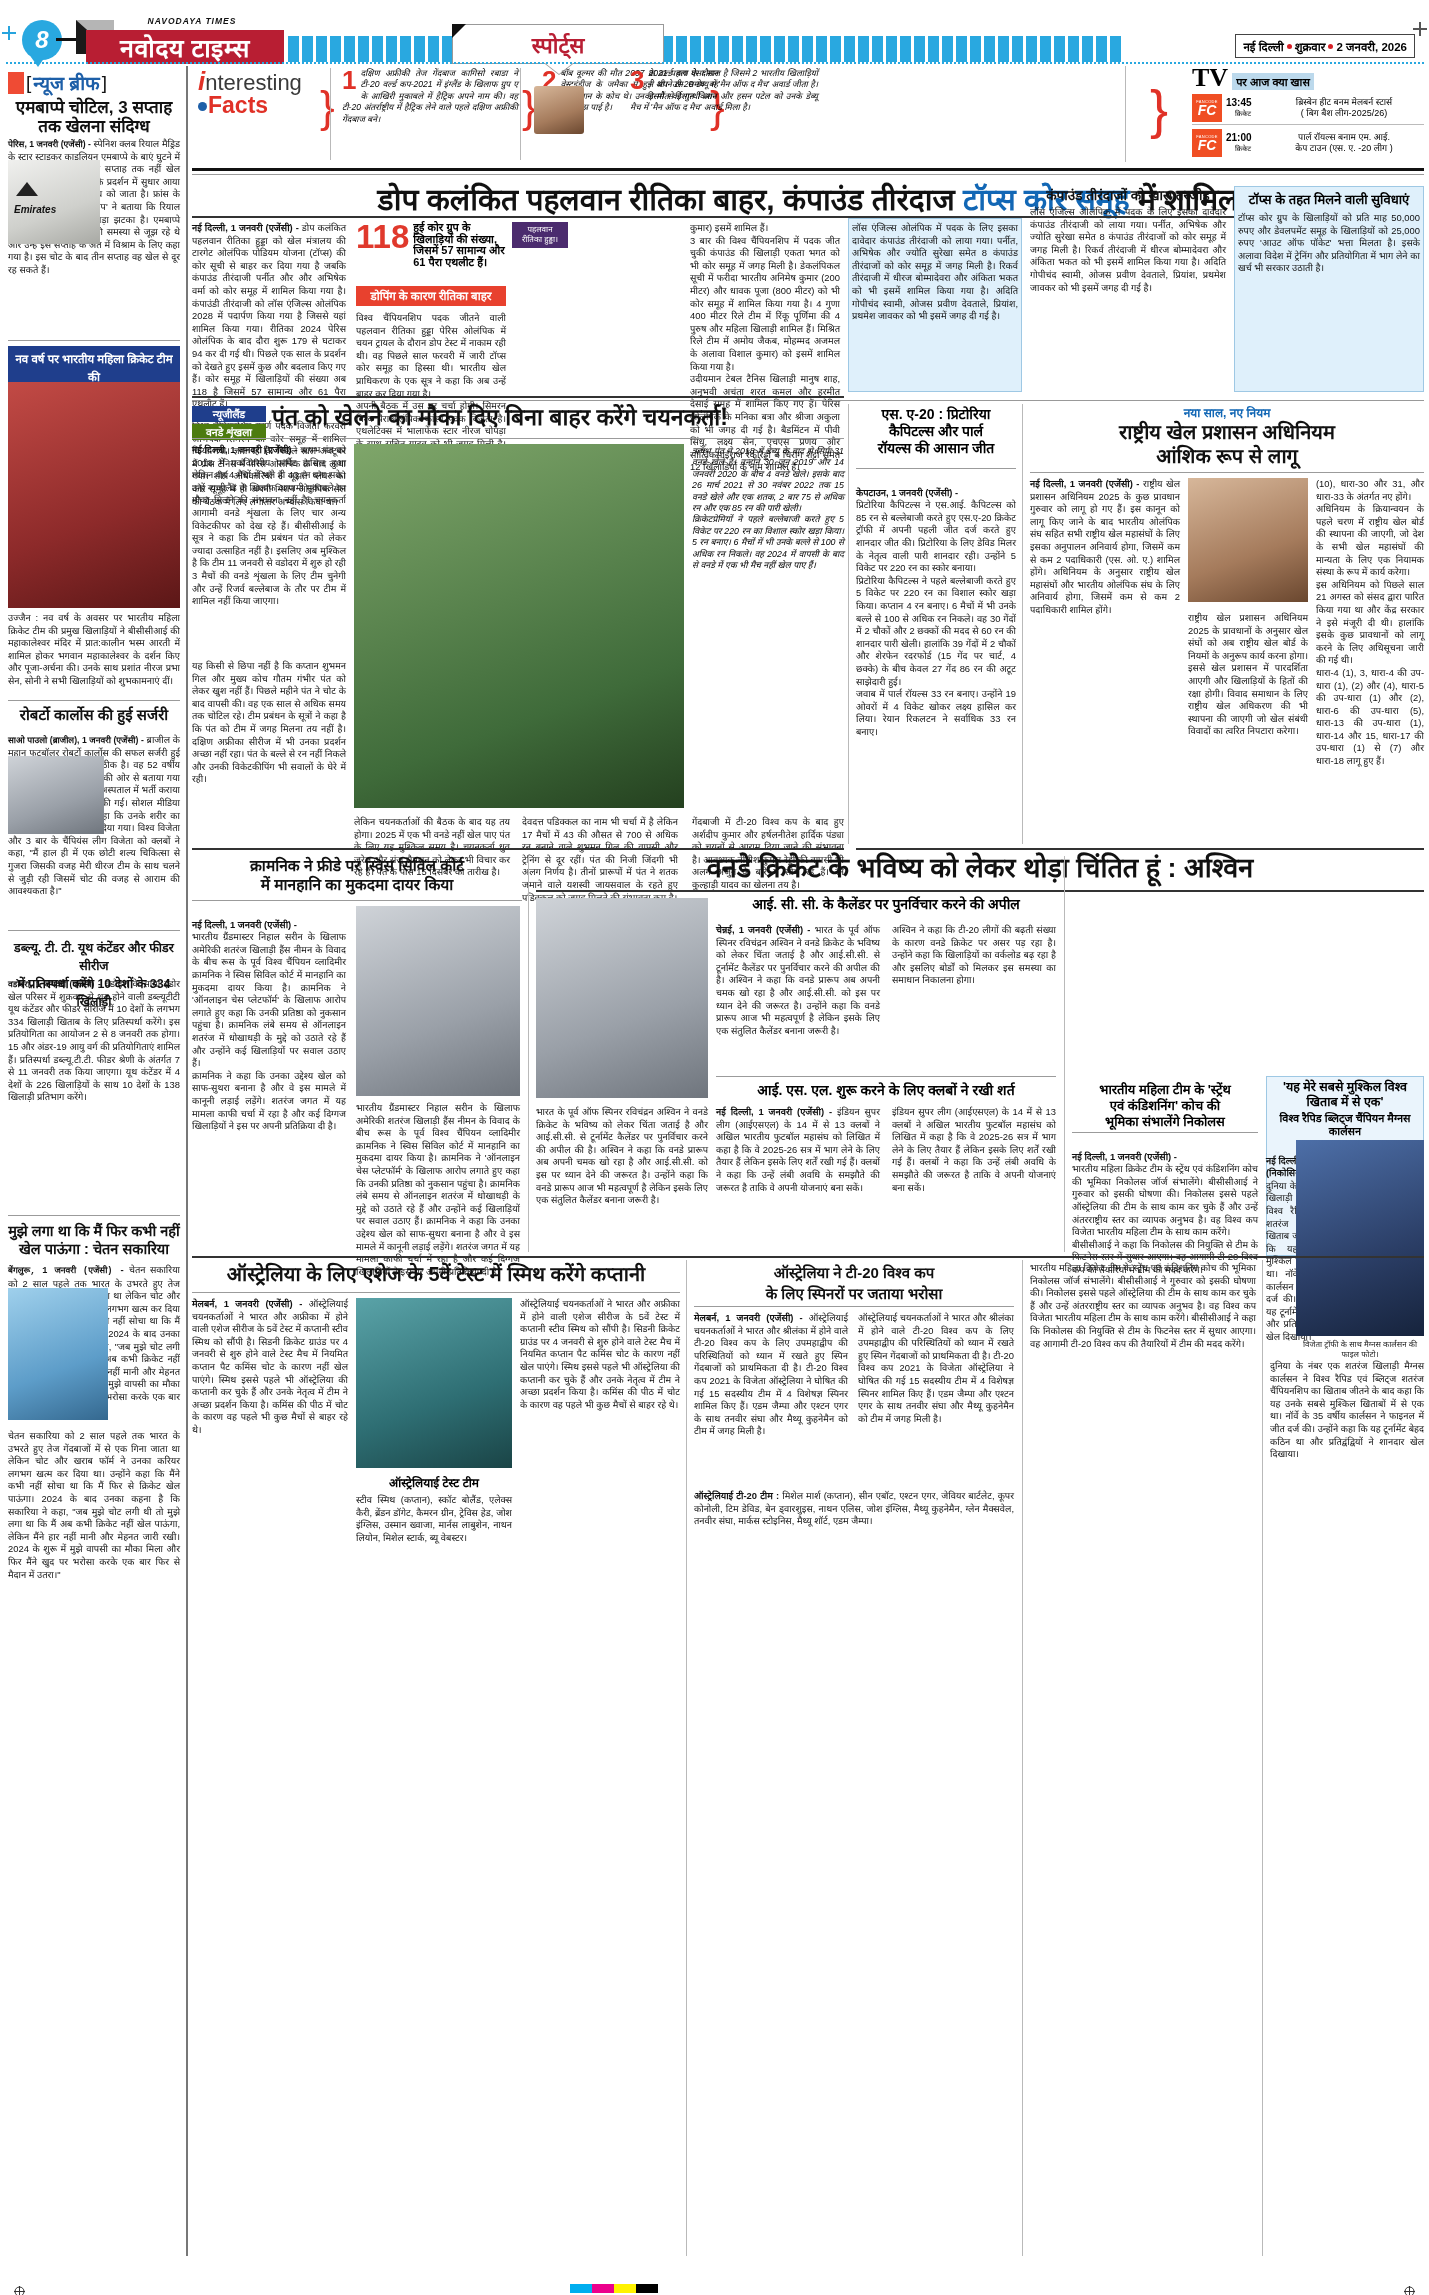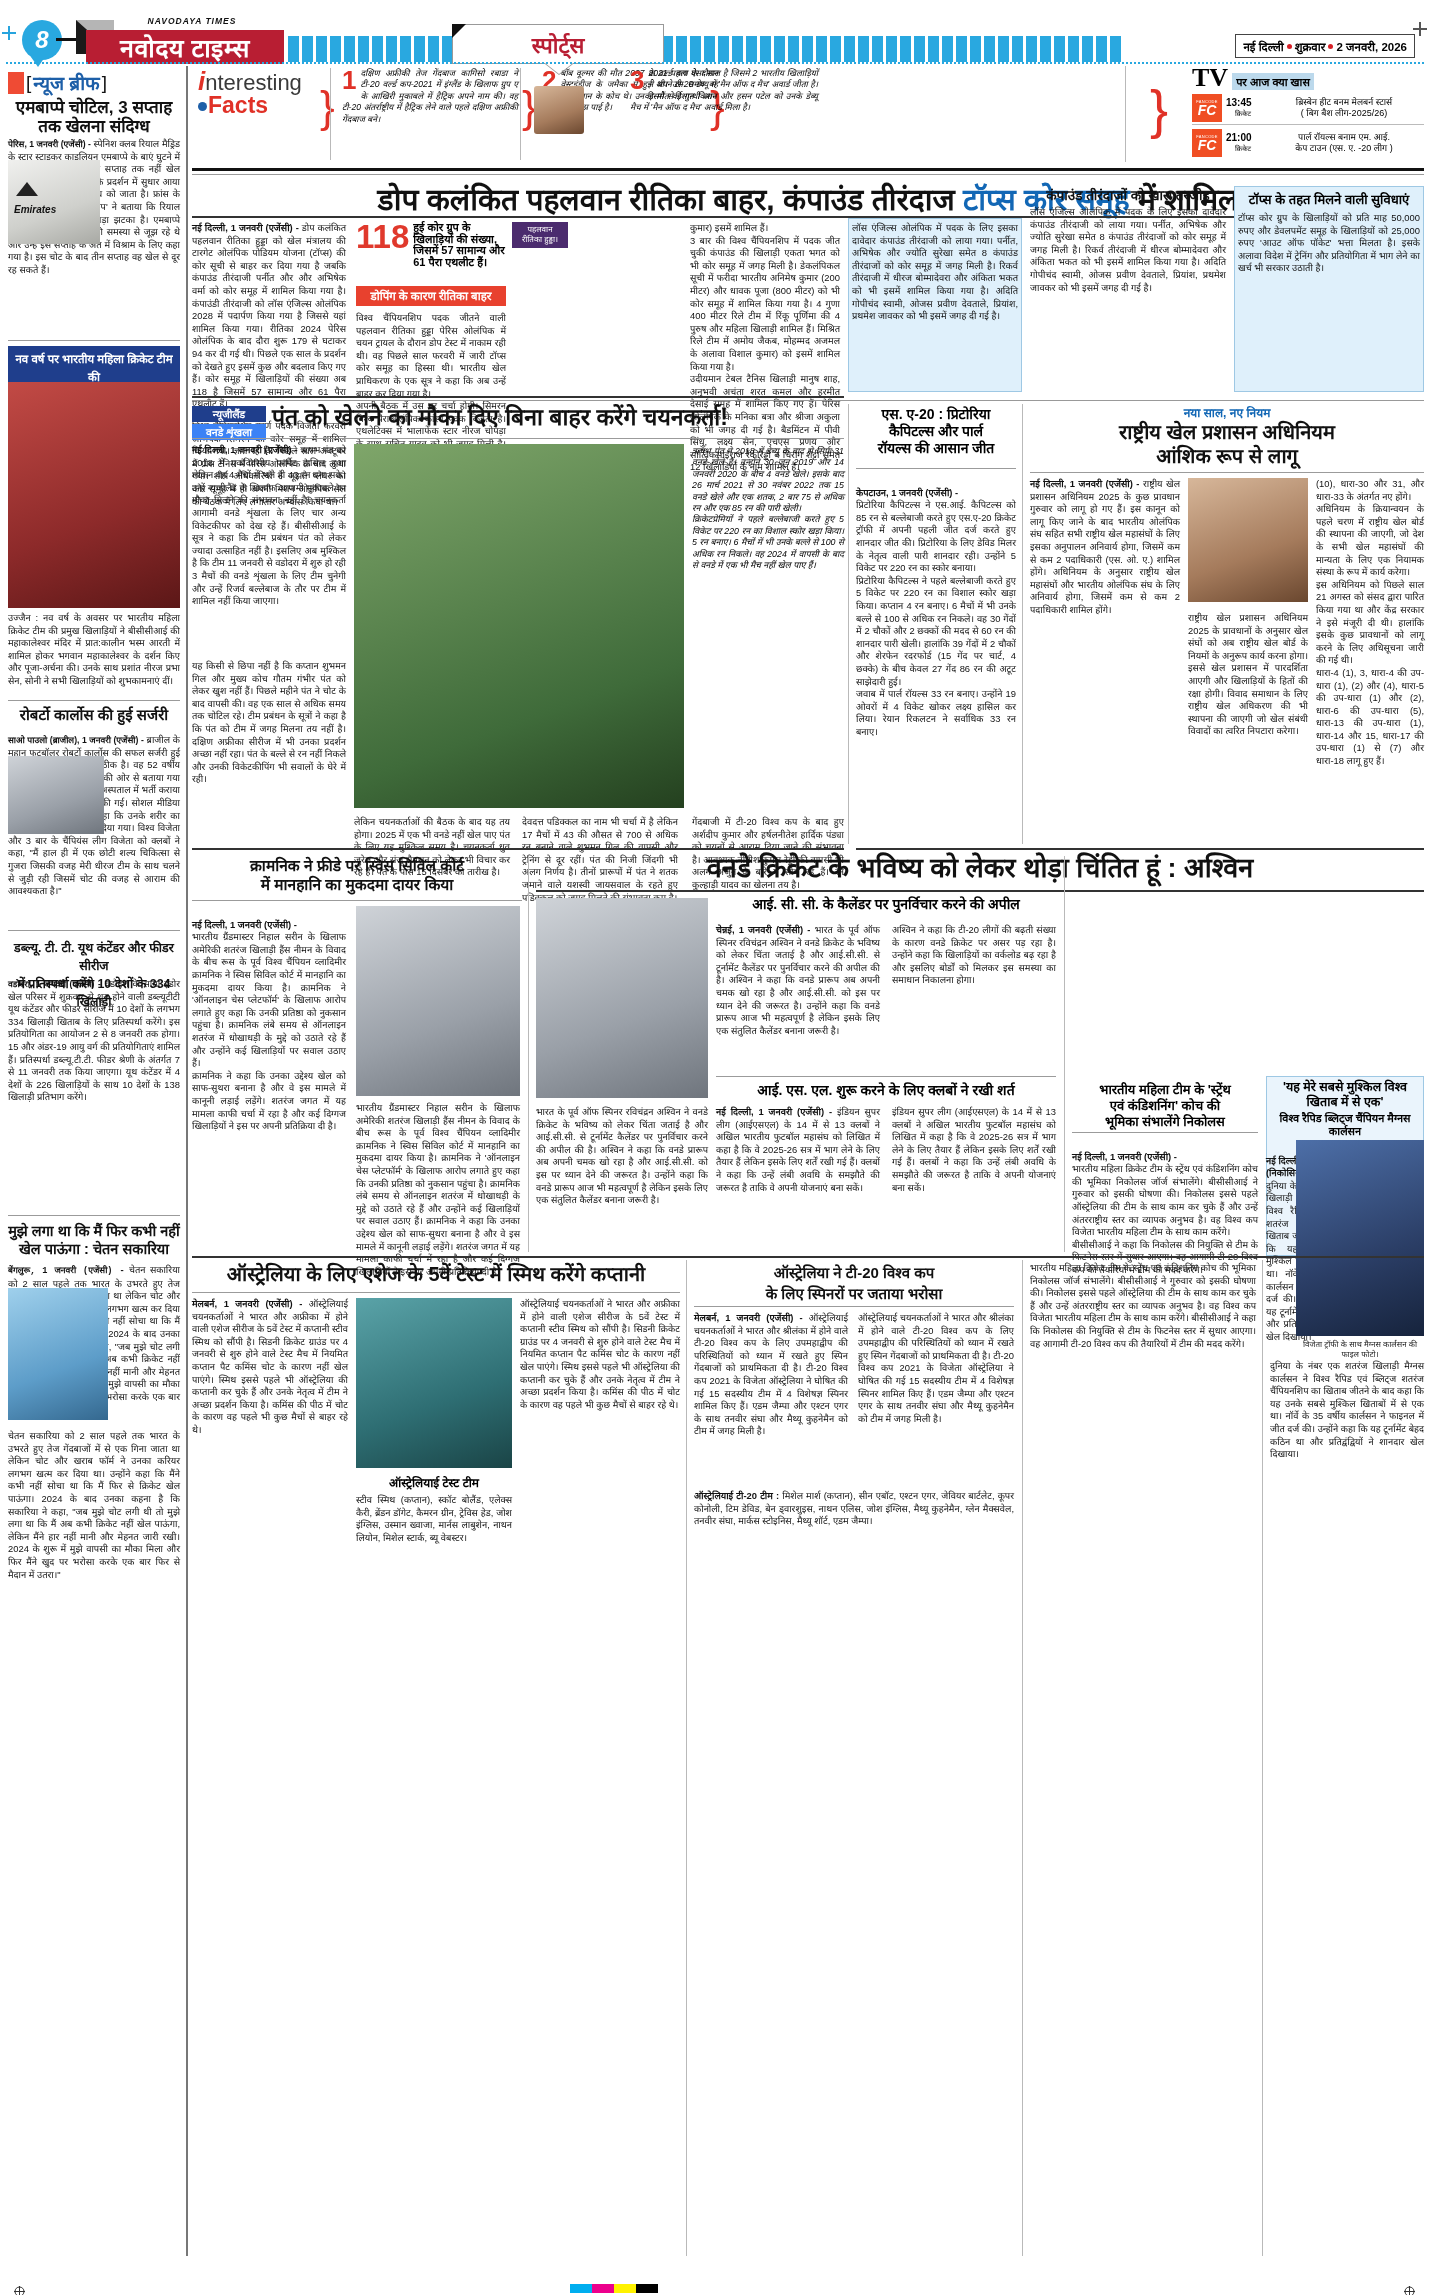--- a/index.html
+++ b/index.html
@@ -339,21 +339,21 @@
   <div style="position:absolute; left:1030px; top:206px; width:196px;" class="body-txt">लॉस एंजिल्स ओलंपिक में पदक के लिए इसका दावेदार कंपाउंड तीरंदाजी को लाया गया। पर्नीत, अभिषेक और ज्योति सुरेखा समेत 8 कंपाउंड तीरंदाजों को कोर समूह में जगह मिली है। रिकर्व तीरंदाजी में धीरज बोम्मादेवरा और अंकिता भकत को भी इसमें शामिल किया गया है। अदिति गोपीचंद स्वामी, ओजस प्रवीण देवताले, प्रियांश, प्रथमेश जावकर को भी इसमें जगह दी गई है।</div>
 
   <div class="tintbox" style="left:1234px; top:186px; width:190px; height:206px;"></div>
   <div style="position:absolute; left:1238px; top:190px; width:182px; text-align:center; font-size:13px; font-weight:bold;">टॉप्स के तहत मिलने वाली सुविधाएं</div>
   <div style="position:absolute; left:1238px; top:212px; width:182px;" class="body-txt">टॉप्स कोर ग्रुप के खिलाड़ियों को प्रति माह 50,000 रुपए और डेवलपमेंट समूह के खिलाड़ियों को 25,000 रुपए 'आउट ऑफ पॉकेट' भत्ता मिलता है। इसके अलावा विदेश में ट्रेनिंग और प्रतियोगिता में भाग लेने का खर्च भी सरकार उठाती है।</div>
 
   <div class="hr-med" style="left:192px; top:396px; width:652px;"></div>
   <div class="hr-med" style="left:192px; top:400px; width:1232px; height:1px; background:#999;"></div>
 
   <div style="position:absolute; left:192px; top:406px; width:74px; background:#1f3e8c; color:#fff; text-align:center; font-size:10.5px; font-weight:bold; line-height:12px; padding:2px 0;">न्यूजीलैंड</div>
-  <div style="position:absolute; left:192px; top:424px; width:74px; background:#3b82f6; color:#fff; text-align:center; font-size:10.5px; font-weight:bold; line-height:12px; padding:2px 0;">वनडे शृंखला</div>
+  <div style="position:absolute; left:192px; top:424px; width:74px; background:#4d7c0f; color:#fff; text-align:center; font-size:10.5px; font-weight:bold; line-height:12px; padding:2px 0;">वनडे शृंखला</div>
 
   <div style="position:absolute; left:272px; top:404px; width:572px; font-size:23px; font-weight:bold; line-height:26px;" class="hl">पंत को खेलने का मौका दिए बिना बाहर करेंगे चयनकर्ता!</div>
   <div class="hr" style="left:192px; top:438px; width:652px;"></div>
 
   <div style="position:absolute; left:192px; top:444px; width:154px;" class="body-txt">
     <span style="font-weight:bold;">नई दिल्ली, 1 जनवरी (एजेंसी) -</span>
     <span>ऋषभ पंत को 2018 में एकदिवसीय फार्मेट हासिल हुआ लेकिन वह 4 मैचों में भले ही 43 रन बना सके। उन्हें न्यूजीलैंड के खिलाफ आगामी मुकाबले का मौका मिलने की संभावना नहीं है। चयनकर्ता आगामी वनडे शृंखला के लिए चार अन्य विकेटकीपर को देख रहे हैं। बीसीसीआई के सूत्र ने कहा कि टीम प्रबंधन पंत को लेकर ज्यादा उत्साहित नहीं है। इसलिए अब मुश्किल है कि टीम 11 जनवरी से वडोदरा में शुरु हो रही 3 मैचों की वनडे शृंखला के लिए टीम चुनेगी और उन्हें रिजर्व बल्लेबाज के तौर पर टीम में शामिल नहीं किया जाएगा।</span>
   </div>
   <div style="position:absolute; left:192px; top:660px; width:154px;" class="body-txt">यह किसी से छिपा नहीं है कि कप्तान शुभमन गिल और मुख्य कोच गौतम गंभीर पंत को लेकर खुश नहीं हैं। पिछले महीने पंत ने चोट के बाद वापसी की। वह एक साल से अधिक समय तक चोटिल रहे। टीम प्रबंधन के सूत्रों ने कहा है कि पंत को टीम में जगह मिलना तय नहीं है। दक्षिण अफ्रीका सीरीज में भी उनका प्रदर्शन अच्छा नहीं रहा। पंत के बल्ले से रन नहीं निकले और उनकी विकेटकीपिंग भी सवालों के घेरे में रही।</div>
 

